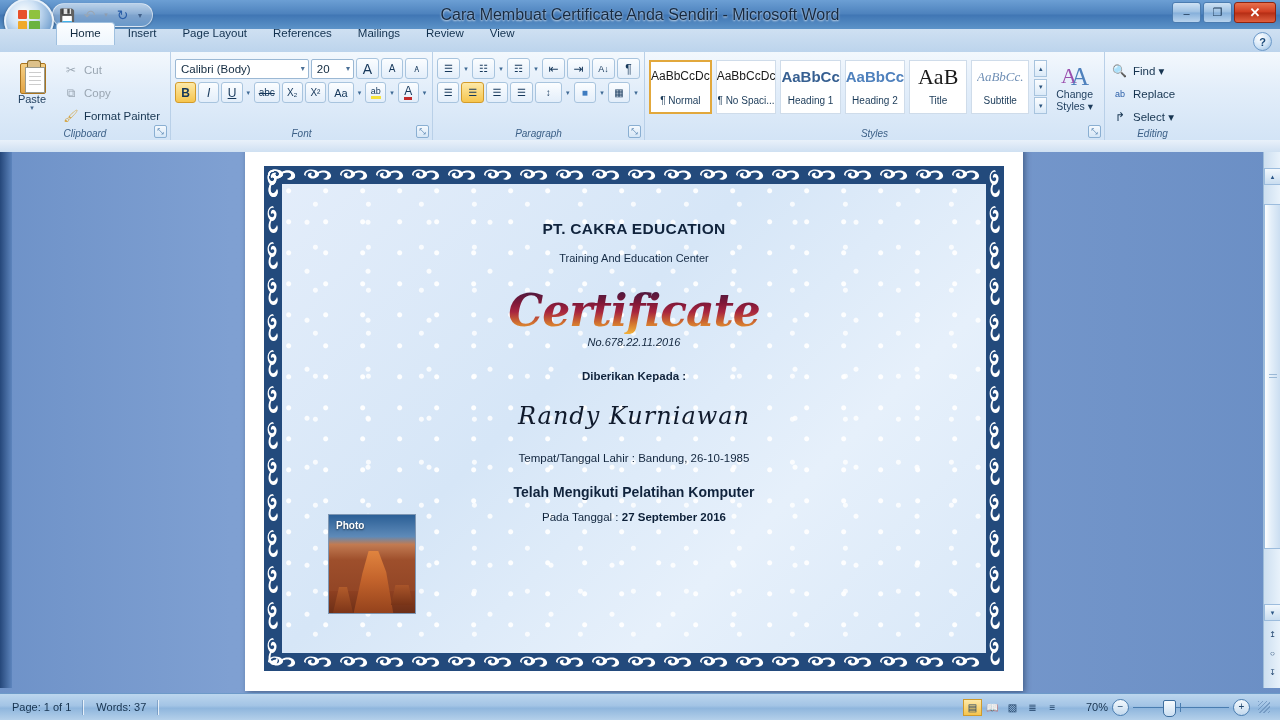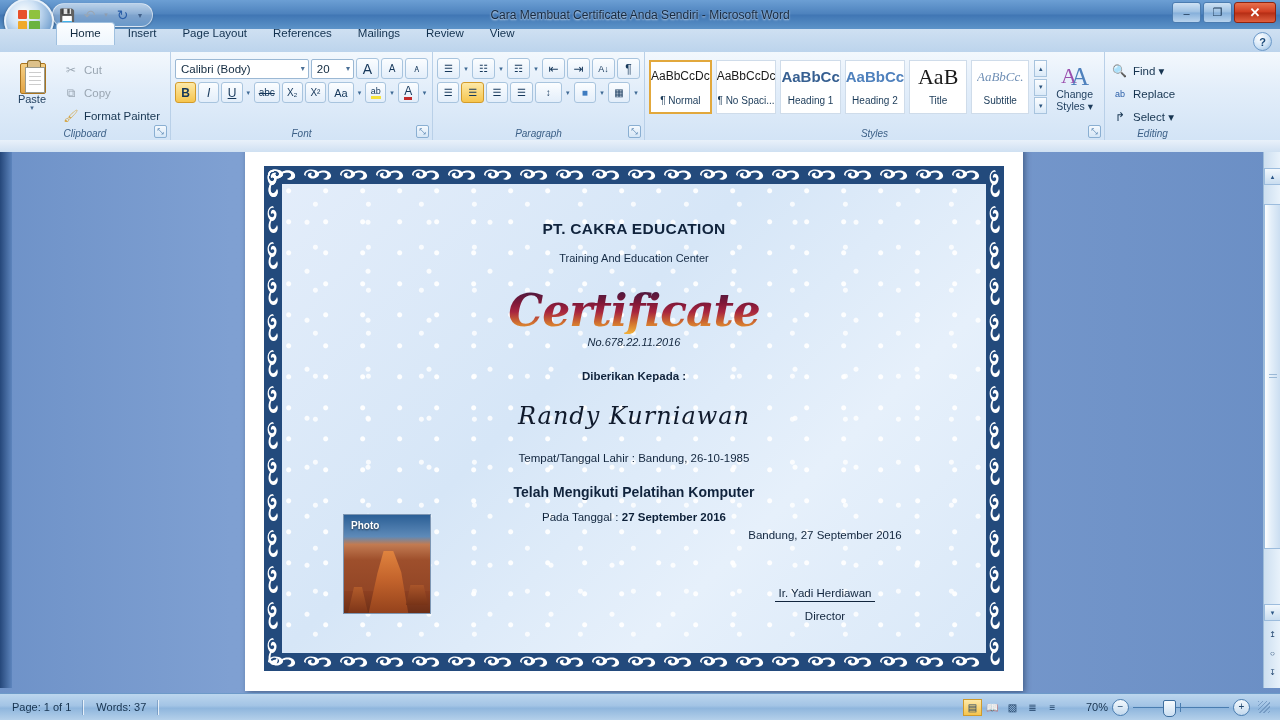--- a/index.html
+++ b/index.html
@@ -26,21 +26,21 @@
     padding:0 7px 0 5px;
     background:linear-gradient(180deg,rgba(255,255,255,.55),rgba(255,255,255,.12));
     border:1px solid rgba(255,255,255,.55);
     border-radius:12px;
     box-shadow:0 1px 2px rgba(0,0,0,.18);
   }
   .qat .qbtn{width:19px;height:19px;display:flex;align-items:center;justify-content:center;border-radius:3px;}
   .title-text{
     position:absolute;left:0;right:0;top:0;height:29px;
     display:flex;align-items:center;justify-content:center;
-    font-size:12px;color:#17293f;
+    font-size:16px;color:#17293f;
     text-shadow:0 1px 2px rgba(255,255,255,.8);
     pointer-events:none;
     border-radius:9px;
   }
   .winbtns{position:absolute;right:4px;top:2px;display:flex;gap:2px;}
   .wbtn{
     width:27px;height:19px;border-radius:3px;
     display:flex;align-items:center;justify-content:center;
     font-size:11px;color:#15314f;
     background:linear-gradient(180deg,#cfe2f4 0%,#9dc0e2 48%,#85afda 52%,#b9d4ee 100%);
@@ -225,21 +225,21 @@
   .recipient{
     font-family:"DejaVu Serif",serif;font-style:italic;
     font-size:24px;color:#101a2c;margin-top:20px;letter-spacing:1px;
   }
   .birth{font-size:11.5px;color:#11253d;margin-top:22px;}
   .course{font-size:14px;font-weight:bold;color:#10233c;margin-top:20px;}
   .ondate{font-size:11.5px;color:#11253d;margin-top:11px;}
   .ondate b{color:#0d2038;}
 
   .photo{
-    position:absolute;left:61px;top:330px;width:88px;height:100px;
+    position:absolute;left:46px;top:330px;width:88px;height:100px;
     border:1px solid #7d96b3;box-sizing:border-box;
     background:
       linear-gradient(180deg,#2b5f96 0%,#5e8ab8 22%,#c27b52 30%,#9e4f2c 46%,#8a3f21 100%);
     overflow:hidden;
   }
   .photo .mesa{
     position:absolute;left:22px;bottom:0;width:44px;height:62px;
     background:linear-gradient(180deg,#e0843f 0%,#c4642c 45%,#94421c 100%);
     clip-path:polygon(40% 0,62% 0,80% 34%,96% 100%,6% 100%,26% 36%);
   }
@@ -678,25 +678,20 @@
           </div>
 
           <div class="photo">
             <div class="ground"></div>
             <div class="mesa2"></div>
             <div class="mesa"></div>
             <div class="mesa3"></div>
             <div class="photo-label">Photo</div>
           </div>
 
-          <div class="sigblock">
-            <div class="sig-place">Bandung, 27 September 2016</div>
-            <div class="sig-name">Ir. Yadi Herdiawan</div>
-            <div class="sig-role">Director</div>
-          </div>
         </div>
       </div>
     </div>
   </div>
 
   <div class="splitbtn"></div>
   <div class="vscroll">
     <div class="sb-arrow" style="position:absolute;top:16px;">▴</div>
     <div class="sb-thumb">
         <div class="sb-grip"></div>

